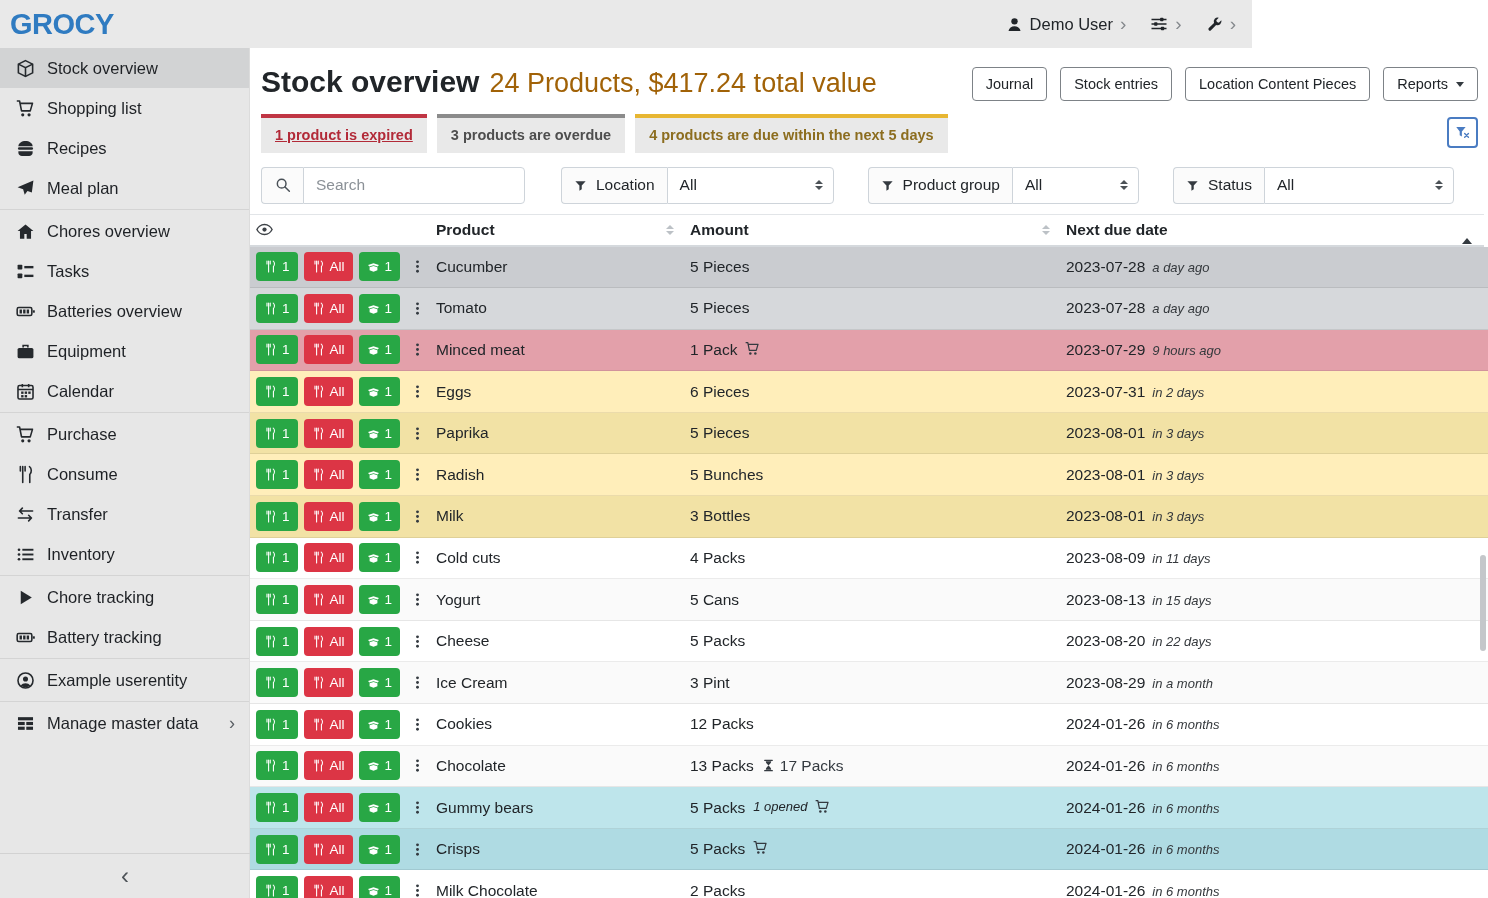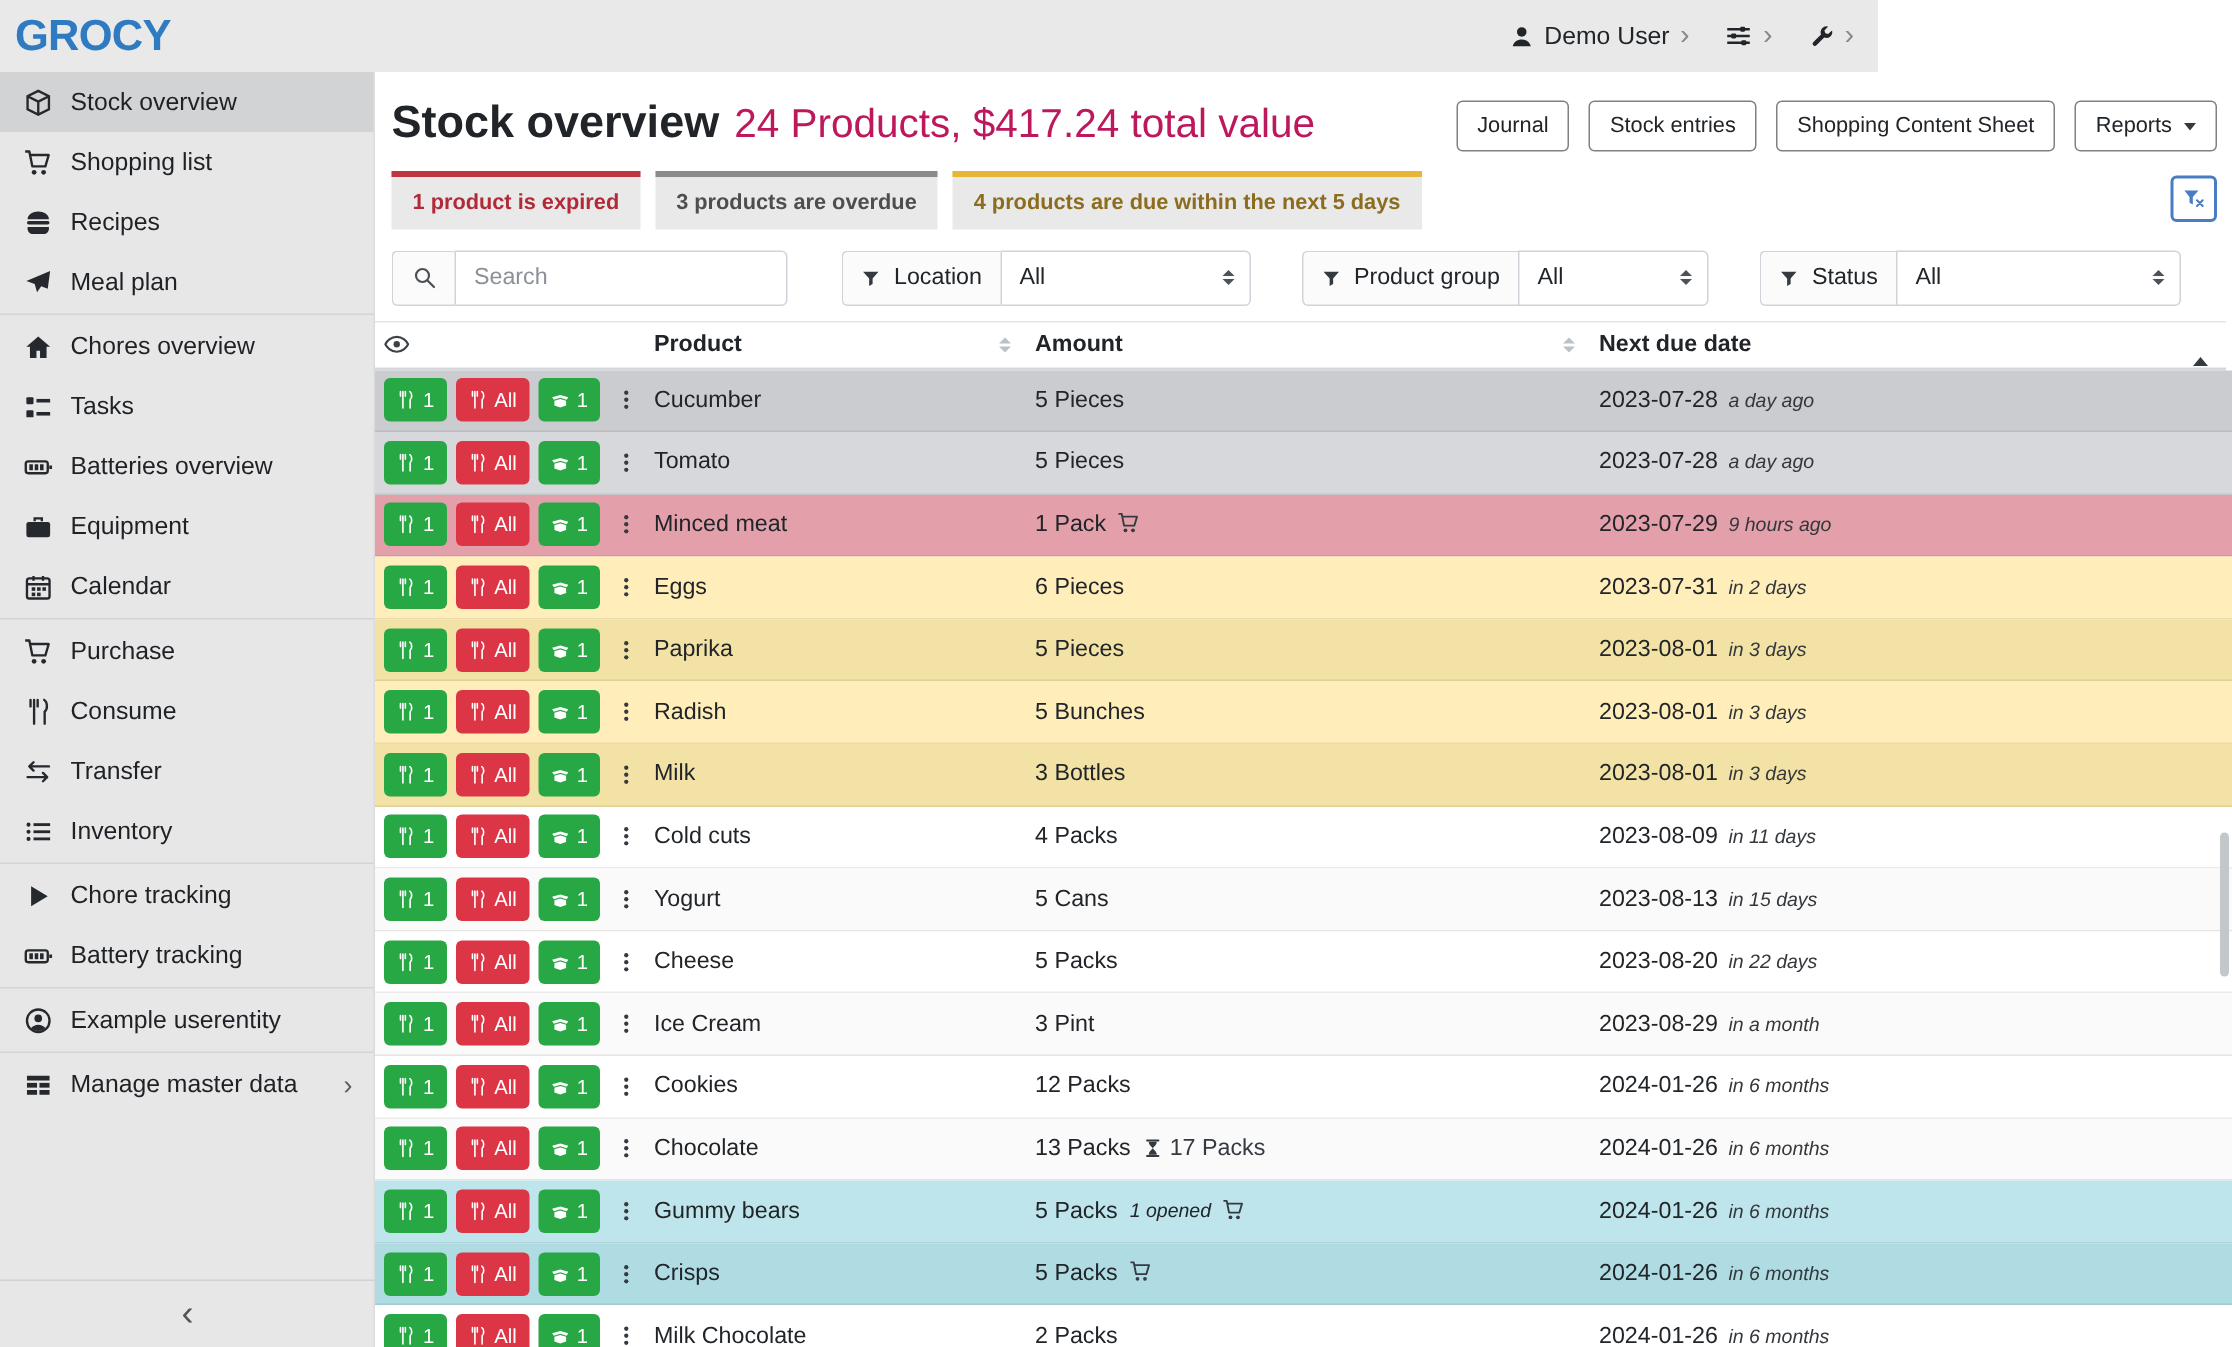--- a/index.html
+++ b/index.html
@@ -28,21 +28,21 @@
   .side-item .lbl{white-space:nowrap}
   .side-chev{margin-left:auto;color:#5a5f64;font-size:18px}
   .side-divider{height:1px;background:#d4d4d4;margin:1px 0}
   .side-collapse{position:absolute;bottom:0;left:0;width:250px;height:45px;border-top:1px solid #d2d2d2;display:flex;align-items:center;justify-content:center;color:#4e5ałać?}
   .side-collapse{color:#4e5358;font-size:24px;cursor:pointer}
 
   
   .main{position:absolute;top:48px;left:250px;width:1238px;height:850px;background:#fff;overflow:hidden}
   .page-head{display:flex;align-items:flex-start;padding:12px 10px 0 11px}
   h1{margin:0;font-size:30px;font-weight:600;display:flex;align-items:baseline;gap:10px;line-height:1.45}
-  h1 small{font-size:27px;font-weight:400;color:#be185d}
+  h1 small{font-size:27px;font-weight:400;color:#a16207}
   .top-btns{margin-left:auto;display:flex;gap:13px;padding-top:7px}
   .btn-outline{height:34px;padding:0 13px;background:#fff;border:1px solid #7d8287;border-radius:4px;font-size:14.5px;color:#212529;display:flex;align-items:center;cursor:pointer;font-family:inherit;white-space:nowrap}
   .caret-down{width:0;height:0;border-left:4.5px solid transparent;border-right:4.5px solid transparent;border-top:5px solid #343a40;margin-left:8px}
 
   
   .banners-row{display:flex;align-items:flex-start;padding:10px 10px 0 11px}
   .banners-list{display:flex;gap:10px}
   .banner{border-top:4px solid;background:#e9e9e9;padding:9px 14px 10px;font-size:14.5px;font-weight:700;cursor:pointer;white-space:nowrap}
   .clear-btn{margin-left:auto;width:31px;height:31px;margin-top:3px;background:#fff;border:2px solid #4a7cc2;border-radius:4px;color:#4a7cc2;display:flex;align-items:center;justify-content:center;cursor:pointer}
 
@@ -432,33 +432,33 @@
     <div class="top-btns">
         <button class="btn-outline">
     <span class="lbl">Journal</span>
 
   </button>
         <button class="btn-outline">
     <span class="lbl">Stock entries</span>
 
   </button>
         <button class="btn-outline">
-    <span class="lbl">Shopping Content Sheet</span>
+    <span class="lbl">Location Content Pieces</span>
 
   </button>
         <button class="btn-outline">
     <span class="lbl">Reports</span>
     <span class="caret-down"></span>
   </button>
       </div>
   </div>
 
   <div class="banners-row">
     <div class="banners-list">
-        <div class="banner" style="border-top-color: rgb(192, 53, 68); color: rgb(178, 42, 56);">1 product is expired</div>
+        <div class="banner" style="border-top-color: rgb(192, 53, 68); color: rgb(178, 42, 56); text-decoration: underline;">1 product is expired</div>
         <div class="banner" style="border-top-color: rgb(139, 139, 139); color: rgb(78, 78, 78);">3 products are overdue</div>
         <div class="banner" style="border-top-color: rgb(231, 182, 50); color: rgb(140, 109, 31);">4 products are due within the next 5 days</div>
       </div>
     <button class="clear-btn">
       <svg class="ic16">
           <use href="#i-funnel-x"></use>
         </svg>
     </button>
   </div>
 

